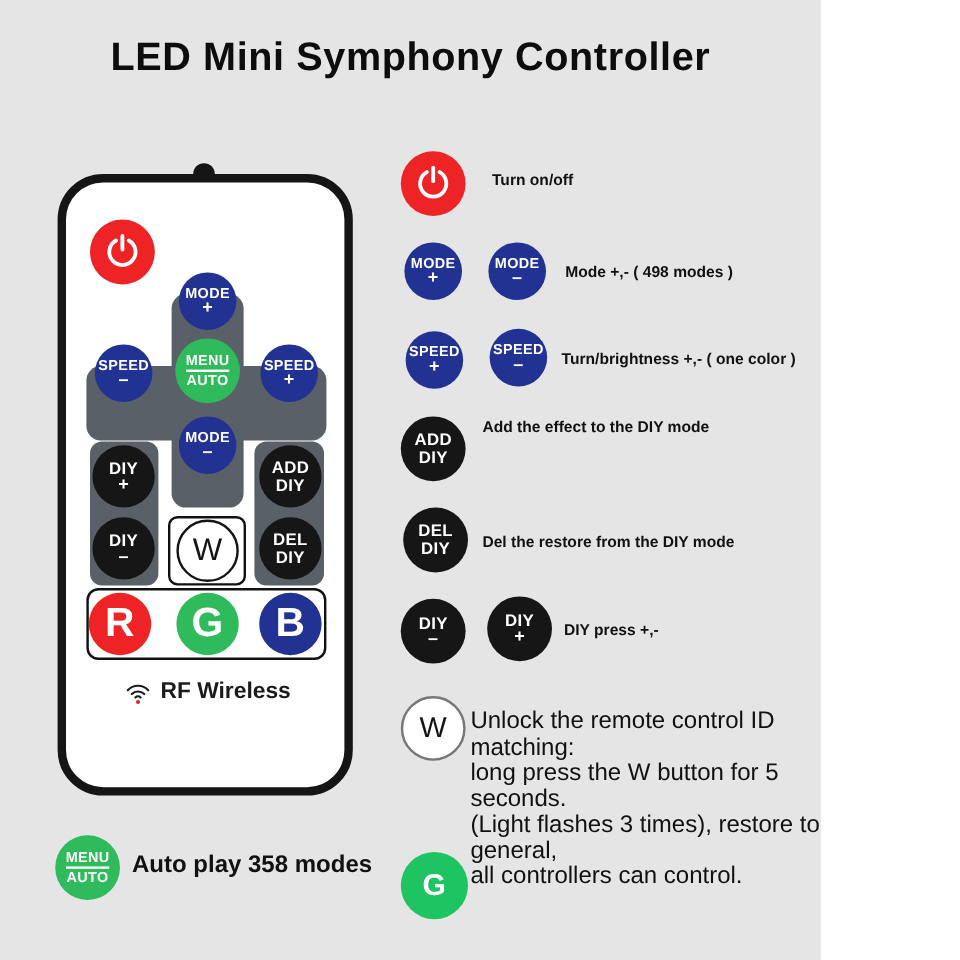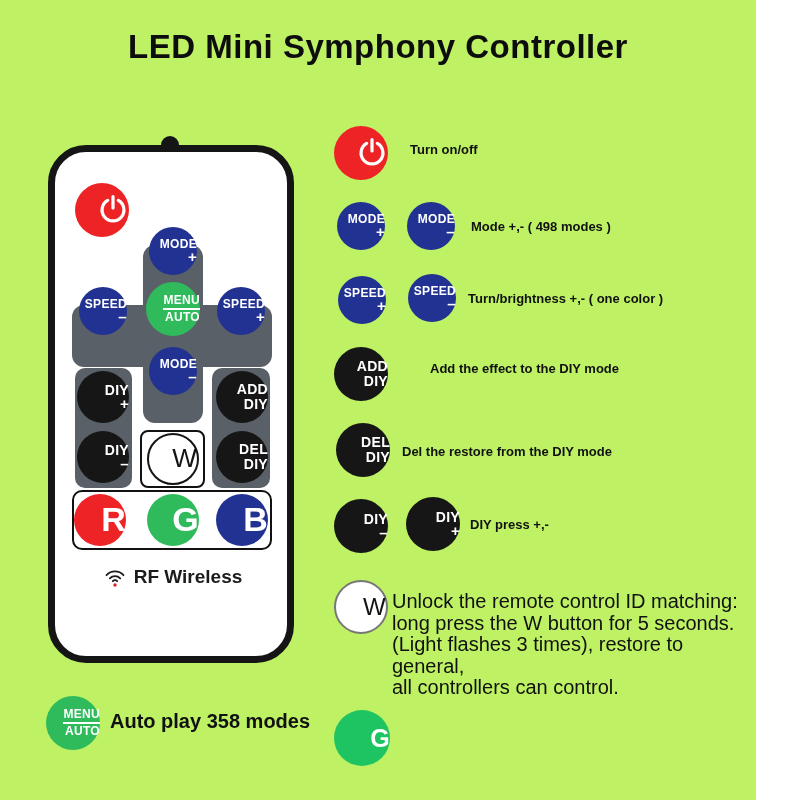--- a/index.html
+++ b/index.html
@@ -1,18 +1,18 @@
 <!DOCTYPE html>
 <html><head>
 <meta charset="utf-8">
 <style>
   * { margin:0; padding:0; box-sizing:border-box; }
   html,body { background:#ffffff; }
   .page {
-    position:relative; width:756px; height:800px; background:#bef264;
+    position:relative; width:684px; height:800px; background:#e5e5e5;
     font-family:"Liberation Sans", sans-serif; color:#111; overflow:hidden;
   }
   .title {
     position:absolute; left:0; right:0; top:28px; text-align:center;
     font-size:33px; font-weight:700; letter-spacing:.5px; color:#0d0d0d;
   }
   
   .remote {
     position:absolute; left:48px; top:145px; width:246px; height:518px;
     border:7px solid #151515; border-radius:38px; background:#fff;
@@ -25,21 +25,21 @@
   .pad.vert  { left:88px;  top:93px;  width:60px;  height:178px; border-radius:12px; }
   .pad.horz  { left:17px;  top:153px; width:200px; height:62px;  border-radius:12px; }
   .pad.left  { left:20px;  top:216px; width:57px;  height:120px; border-radius:10px; }
   .pad.right { left:157px; top:216px; width:58px;  height:120px; border-radius:10px; }
   .outline-rect { position:absolute; background:#fff; border:2px solid #111; }
   .w-rect   { left:85px; top:278px; width:65px;  height:58px; border-radius:8px; }
   .rgb-rect { left:17px; top:338px; width:200px; height:60px; border-radius:10px; }
   
   .btn {
     position:absolute; border-radius:50%; color:#fff; font-weight:700;
-    display:flex; flex-direction:column; align-items:flex-end; justify-content:center;
+    display:flex; flex-direction:column; align-items:center; justify-content:center;
     text-align:center; line-height:1.05; letter-spacing:.3px;
   }
   .red   { background:#ee2326; }
   .blue  { background:#213293; }
   .green { background:#2fba5c; }
   .black { background:#161616; }
   .gbright { background:#1fc462; }
   .white-btn { background:#fff; color:#141414; border:2px solid #141414; }
   .sym { font-size:15px; line-height:.85; }
   .underlined { border-bottom:2px solid #fff; padding-bottom:1px; margin-bottom:1px; }
@@ -167,21 +167,21 @@
   <div class="btn blue" style="left:408px;top:274px;width:48px;height:48px;font-size:12px;">
     <span>SPEED</span>
     <span class="sym">–</span>
   </div>
   <div class="lbl" style="left:468px;top:291px;">Turn/brightness +,- ( one color )</div>
 
   <div class="btn black" style="left:334px;top:347px;width:54px;height:54px;font-size:14px;">
     <span>ADD</span>
     <span>DIY</span>
   </div>
-  <div class="lbl" style="left:402px;top:361px;margin-left:28px;">Add the effect to the DIY mode</div>
+  <div class="lbl" style="left:402px;top:348px;">Add the effect to the DIY mode</div>
 
   <div class="btn black" style="left:336px;top:423px;width:54px;height:54px;font-size:14px;">
     <span>DEL</span>
     <span>DIY</span>
   </div>
   <div class="lbl" style="left:402px;top:444px;">Del the restore from the DIY mode</div>
 
   <div class="btn black" style="left:334px;top:499px;width:54px;height:54px;font-size:14px;">
     <span>DIY</span>
     <span class="sym">–</span>

